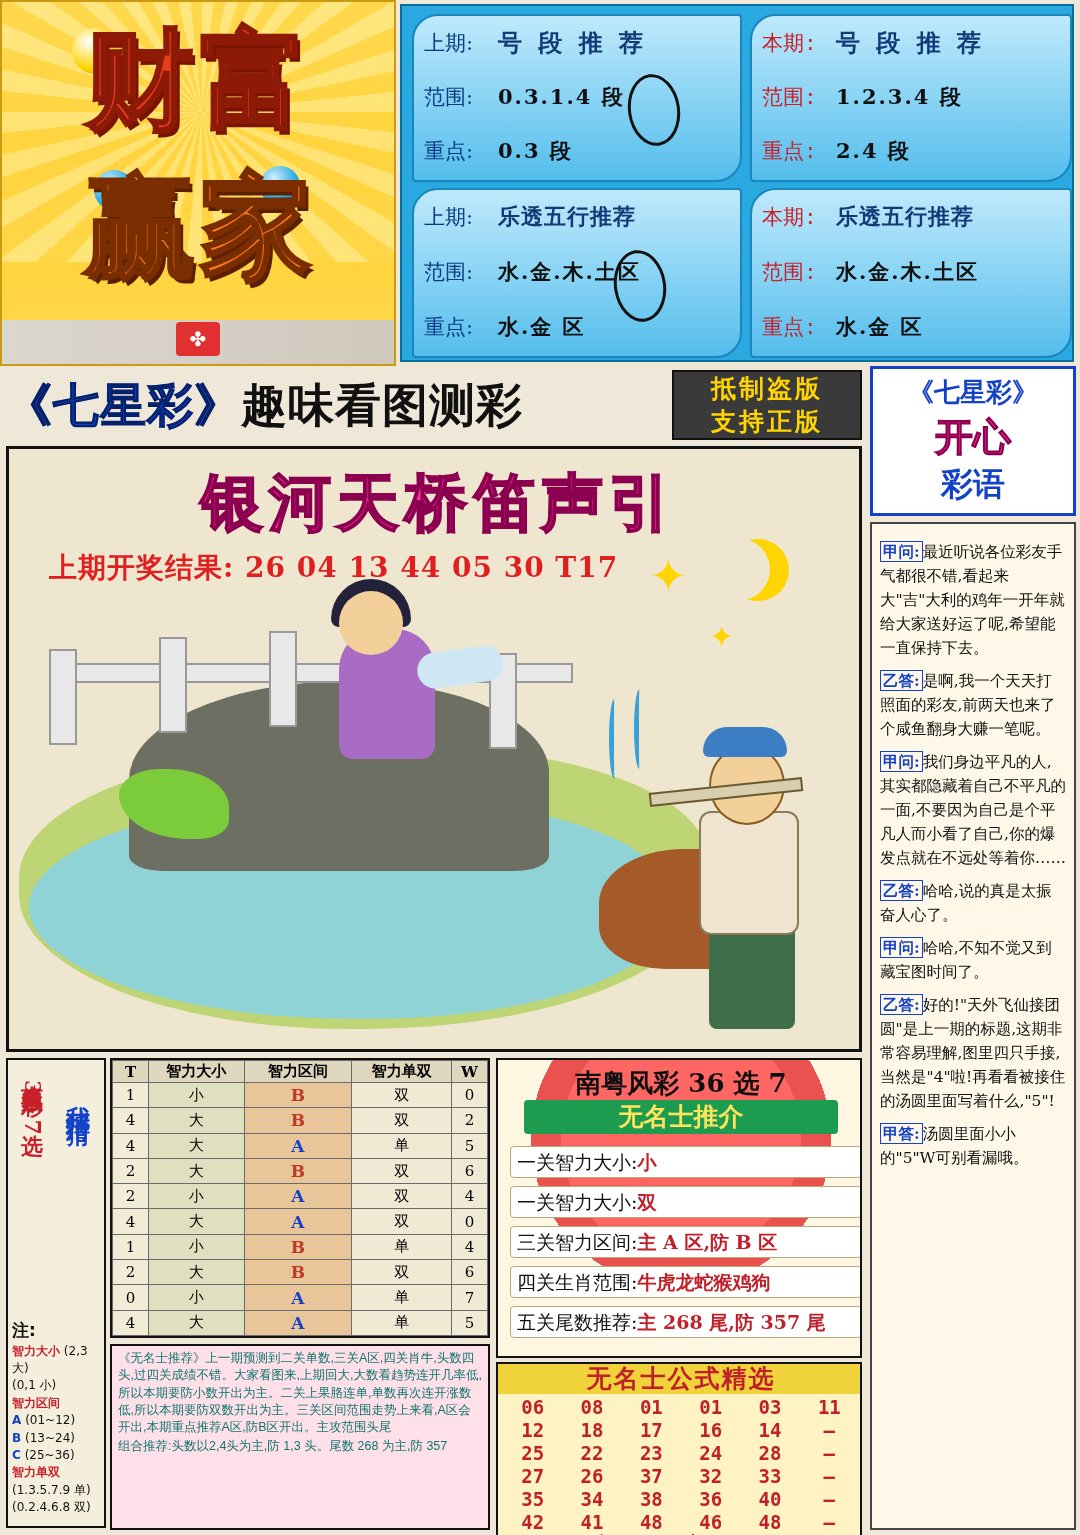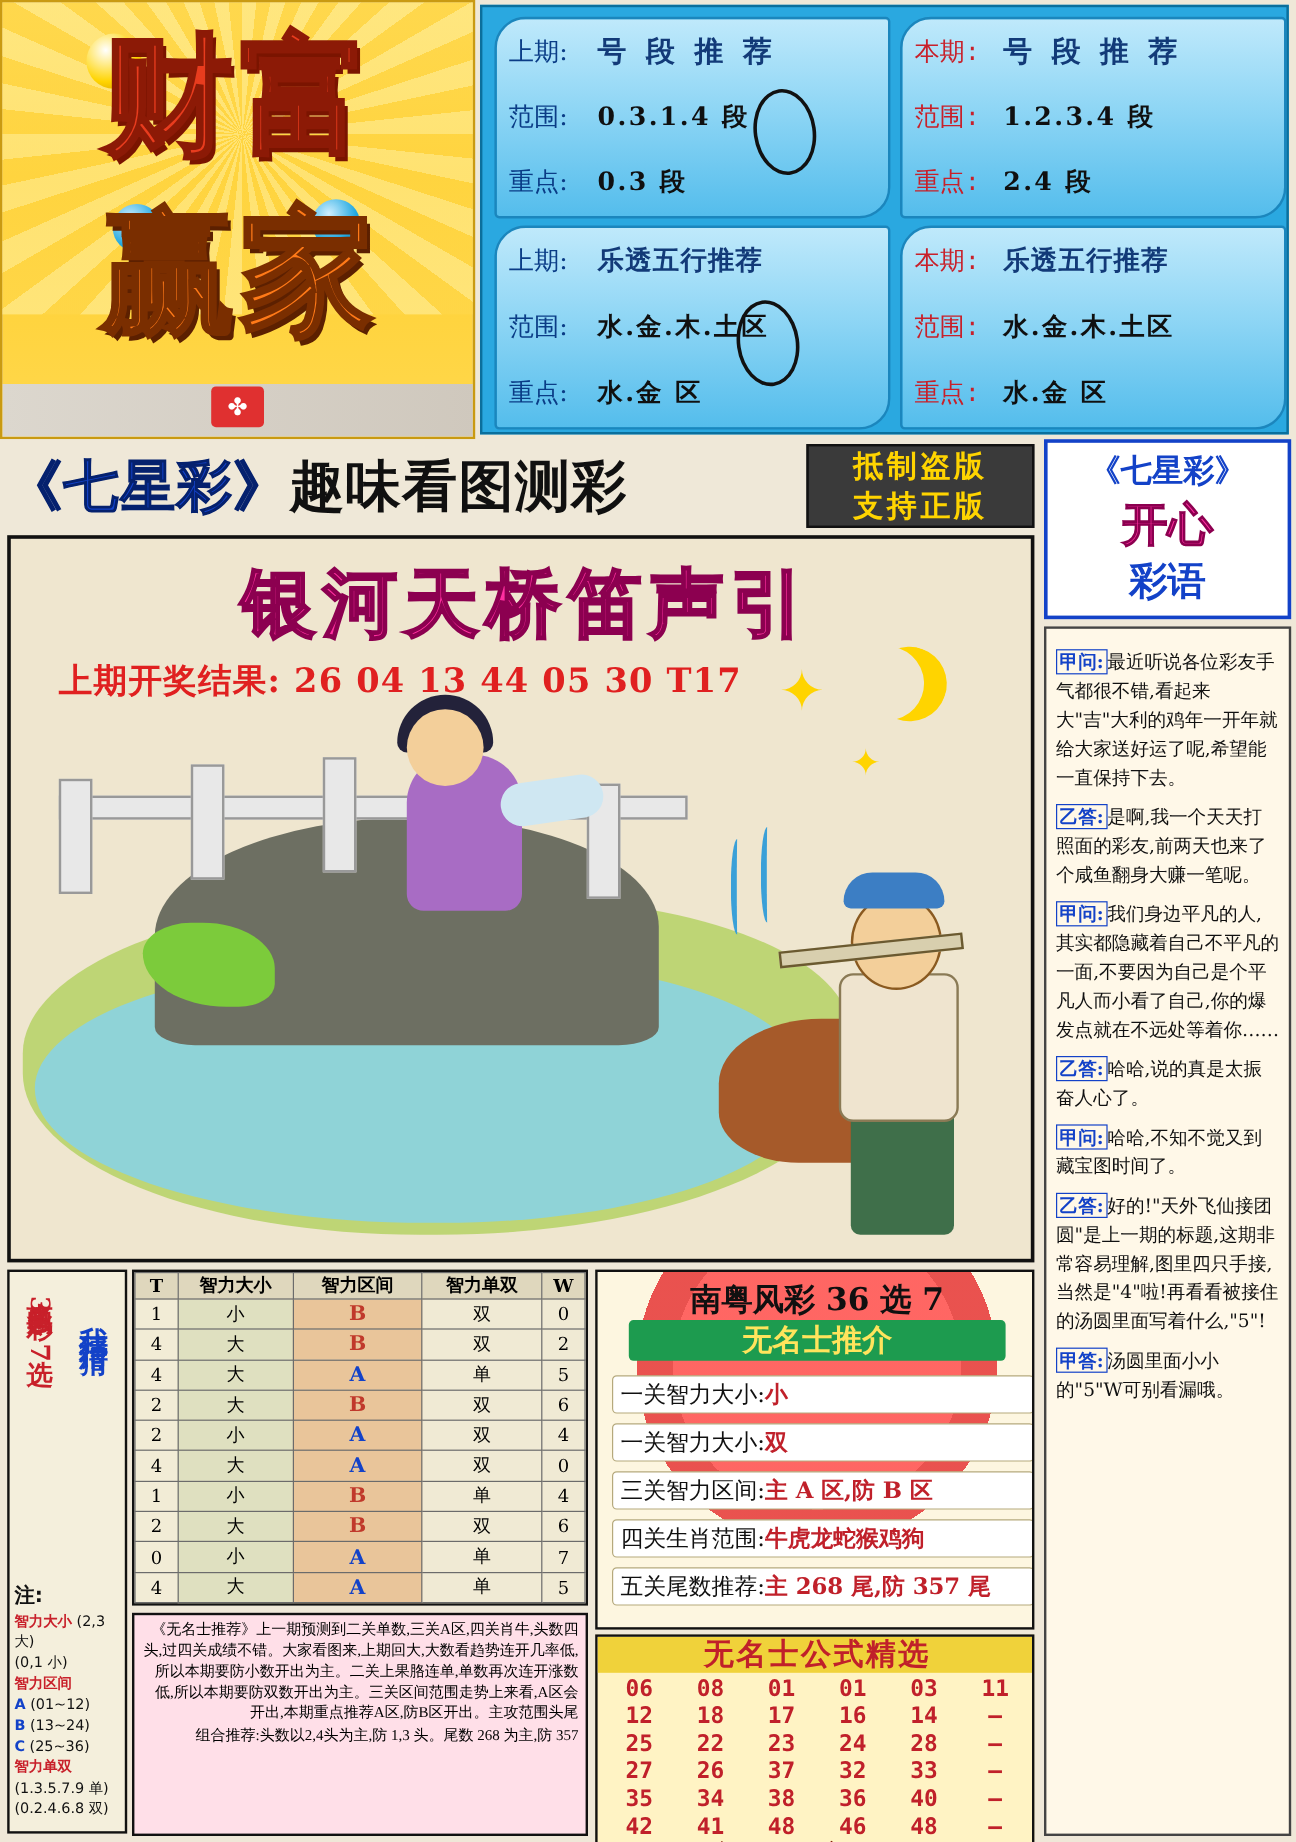--- a/index.html
+++ b/index.html
@@ -99,21 +99,21 @@
   #tablewrap{left:110px;top:1058px;width:380px;height:280px;border:2px solid #111;background:#f2ecd6;}
   table{border-collapse:collapse;width:100%;height:100%;font-family:"DejaVu Serif","Liberation Serif",serif;}
   th,td{border:1px solid #6b6b6b;text-align:center;font-size:15px;padding:0;height:21px;}
   th{background:#dfd7bd;font-weight:bold;font-size:15px;}
   td.big{background:#dfe0c0;}
   td.zone{background:#e9c59a;font-weight:bold;color:#c0392b;font-size:17px;}
   td.zoneb{background:#e9c59a;font-weight:bold;color:#1342c8;font-size:17px;}
   td.ds{background:#f0ead4;}
   td.w{background:#f0ead4;}
   #tnote{left:110px;top:1344px;width:380px;height:186px;border:2px solid #111;background:#ffdfe8;padding:4px 6px;overflow:hidden;}
-  #tnote p{margin:0 0 2px 0;font-size:12.5px;line-height:1.38;color:#000000;font-family:Liberation Serif, serif;text-align:right;}
+  #tnote p{margin:0 0 2px 0;font-size:12.5px;line-height:1.38;color:#0f766e;font-family:Liberation Sans, sans-serif;}
 
   
   #recbox{left:496px;top:1058px;width:366px;height:300px;border:2px solid #111;background:#fdf6e0;overflow:hidden;}
   #recbox .redbg{position:absolute;left:0;top:0;width:366px;height:300px;background:radial-gradient(circle at 50% 26%, #ff4d4d 0 120px, #e63535 120px 150px, transparent 150px);opacity:.85;}
   #rechdr1{position:absolute;left:10px;top:6px;width:346px;text-align:center;font-size:26px;font-weight:bold;color:#101010;
     font-family:"DejaVu Serif","Liberation Serif",serif;}
   #rechdr2{position:absolute;left:26px;top:40px;width:314px;height:34px;background:#1d9b4f;border-radius:4px;
     text-align:center;line-height:34px;font-size:25px;font-weight:bold;color:#ffe45c;font-family:"DejaVu Serif","Liberation Serif",serif;}
   .recline{position:absolute;left:12px;width:344px;height:30px;background:#ffffff;border:1px solid #b5a97c;border-radius:4px;
     font-size:19px;line-height:30px;padding-left:6px;color:#101010;font-family:"DejaVu Serif","Liberation Serif",serif;}

